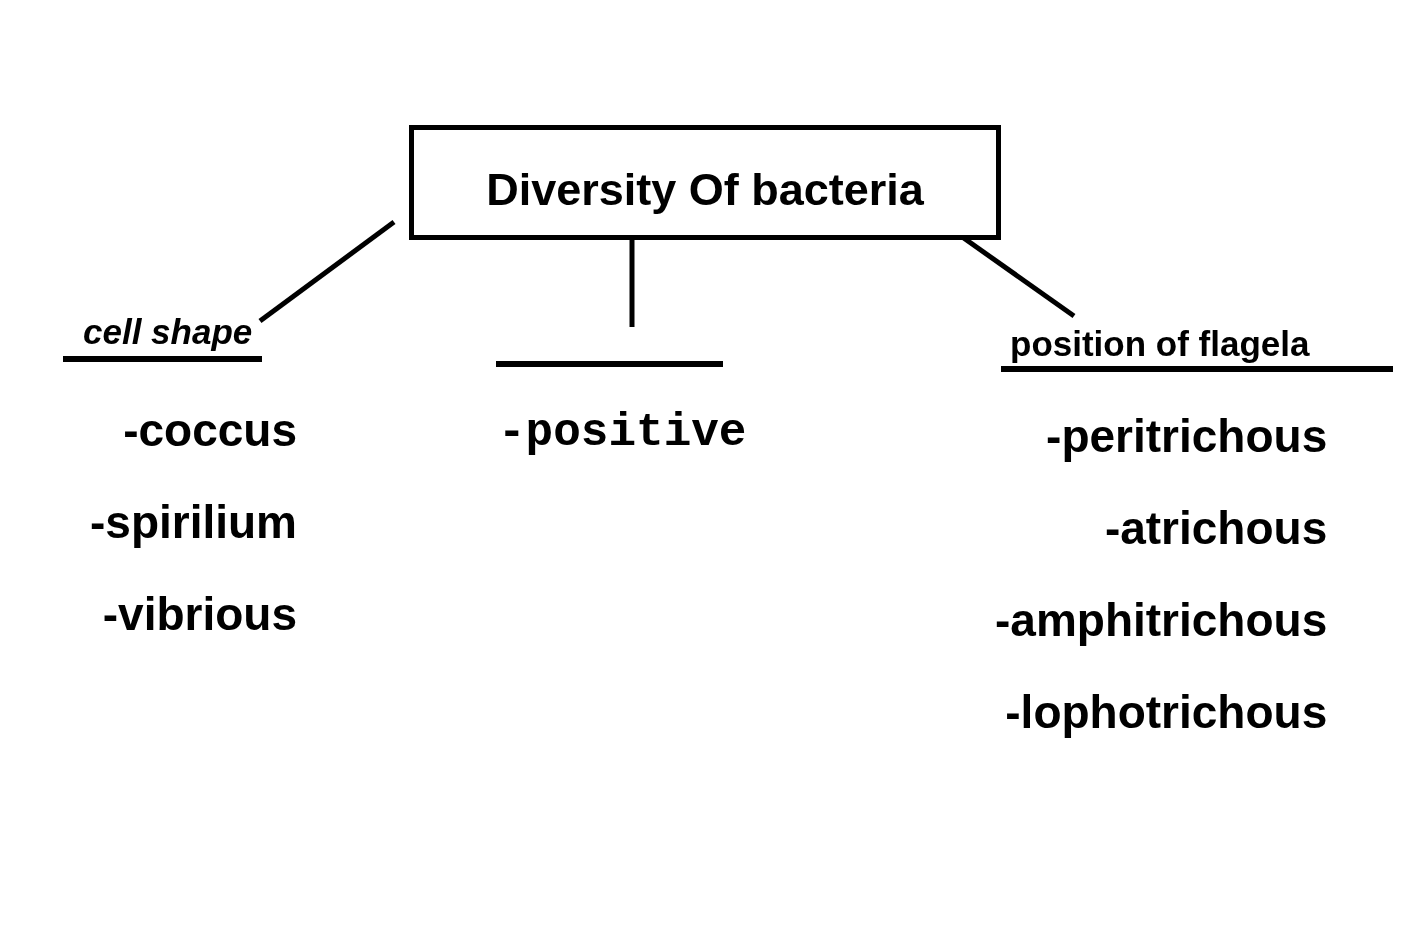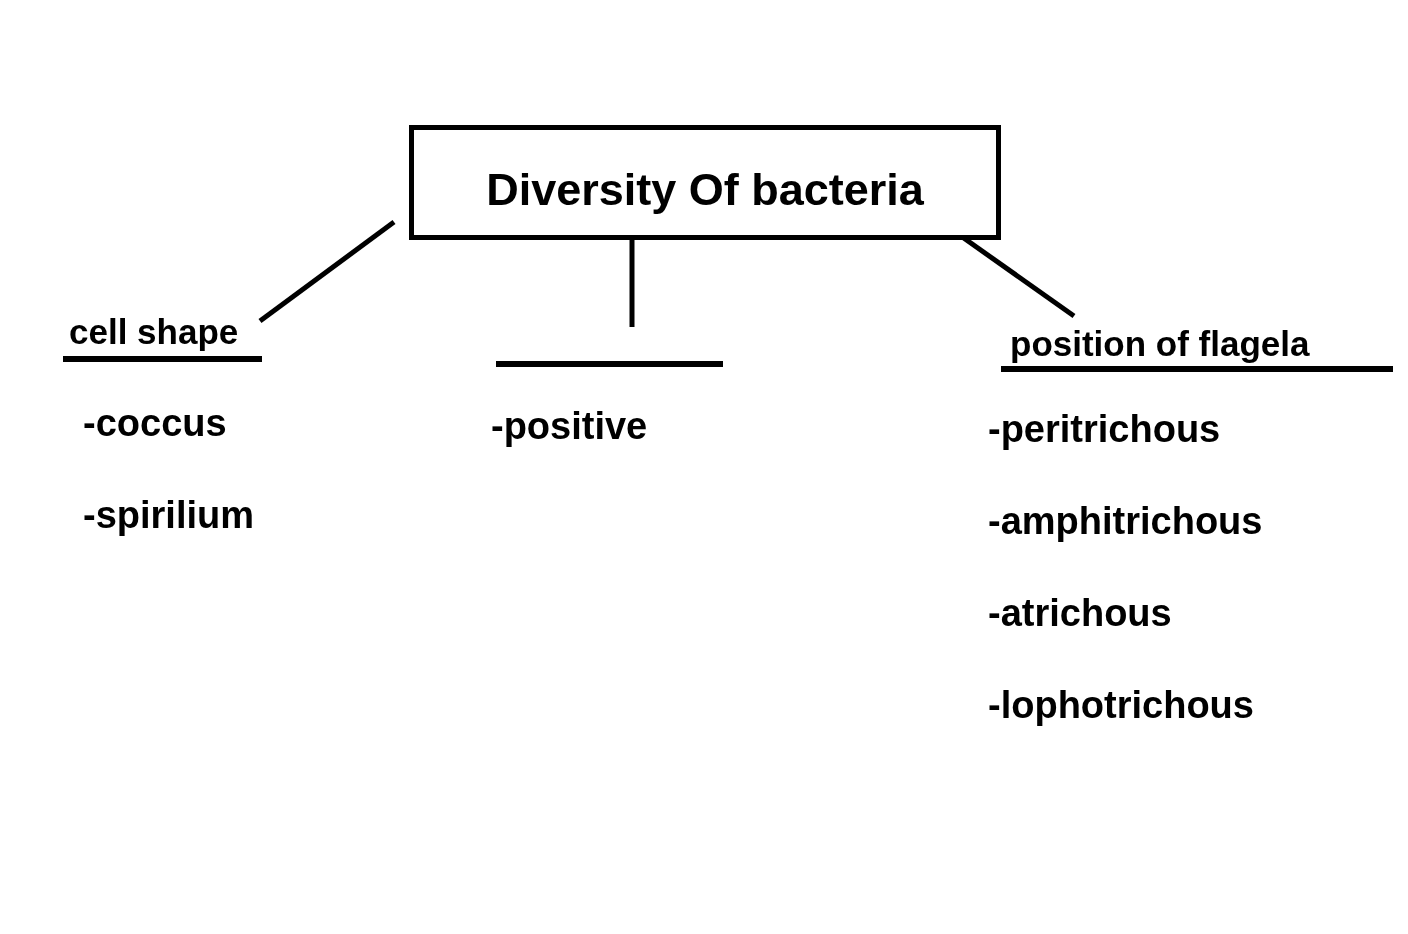--- a/index.html
+++ b/index.html
@@ -51,34 +51,35 @@
     font-weight: bold;
     white-space: nowrap;
   }
   .underline {
     position: absolute;
     height: 6px;
     background: #000000;
   }
   ul.items {
     position: absolute;
-    margin: 8px;
+    margin: 15px;
     padding: 0;
     list-style: none;
-    font-size: 38px;
+    font-size: 46px;
     font-weight: bold;
     line-height: 92px;
     white-space: nowrap;
+    text-align: right;
   }
-  #heading-1 { left: 69px;   top: 312px; }
+  #heading-1 { left: 83px;   top: 312px; font-style: italic; }
   #underline-1 { left: 63px;  top: 356px; width: 199px; }
   #items-1   { left: 75px;   top: 369px; }
   #heading-2 { left: 502px;  top: 315px; }
   #underline-2 { left: 496px; top: 361px; width: 227px; }
-  #items-2   { left: 483px;  top: 372px; }
+  #items-2   { left: 483px;  top: 372px; font-family: Liberation Mono, monospace; }
   #heading-3 { left: 1010px; top: 324px; }
   #underline-3 { left: 1001px; top: 366px; width: 392px; }
   #items-3   { left: 980px; top: 375px; }
 </style>
 </head>
 <body>
 
 <div id="canvas">
 
   <svg id="connectors" viewBox="0 0 1408 934" xmlns="http://www.w3.org/2000/svg">
@@ -89,29 +90,30 @@
 
   <div class="title-box">
     <span class="title-text">Diversity Of bacteria</span>
   </div>
 
   <div id="heading-1" class="heading">cell shape</div>
   <div id="underline-1" class="underline"></div>
   <ul id="items-1" class="items">
     <li>-coccus</li>
     <li>-spirilium</li>
+    <li>-vibrious</li>
   </ul>
 
   <div id="underline-2" class="underline"></div>
   <ul id="items-2" class="items">
     <li>-positive</li>
   </ul>
 
   <div id="heading-3" class="heading">position of flagela</div>
   <div id="underline-3" class="underline"></div>
   <ul id="items-3" class="items">
     <li>-peritrichous</li>
+    <li>-atrichous</li>
     <li>-amphitrichous</li>
-    <li>-atrichous</li>
     <li>-lophotrichous</li>
   </ul>
 
 </div>
 
 </body></html>

